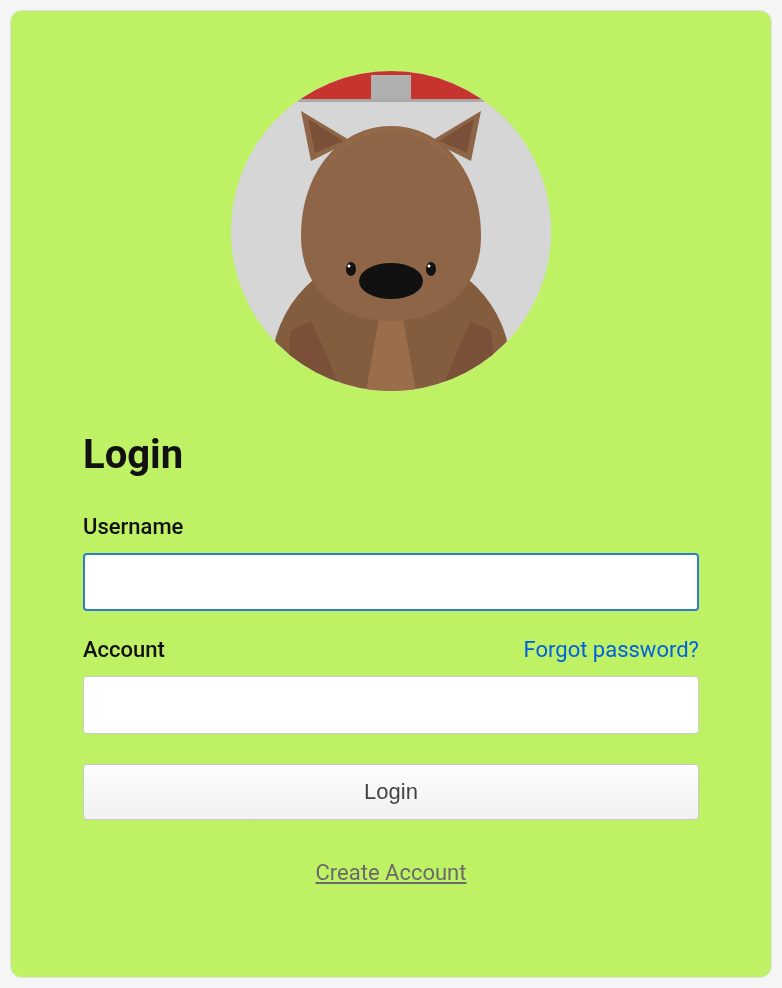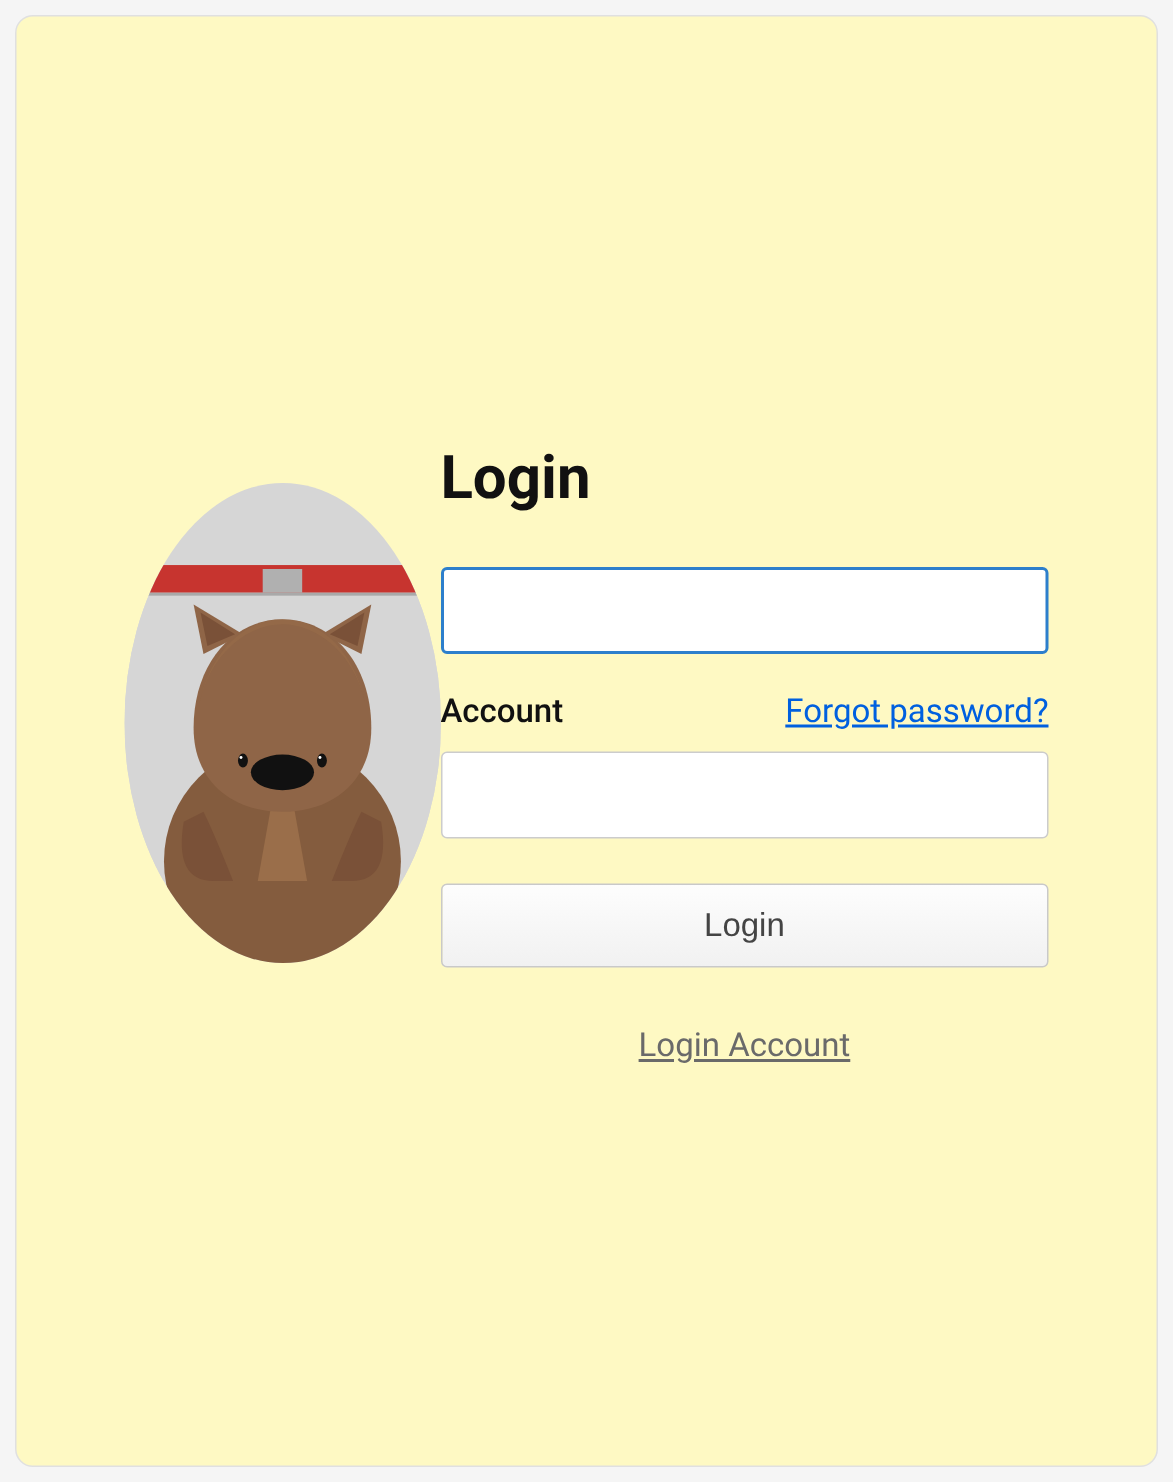--- a/index.html
+++ b/index.html
@@ -8,28 +8,28 @@
       padding: 0;
     }
     body {
       font-family: -apple-system, BlinkMacSystemFont, "Segoe UI", Roboto, Helvetica, Arial, sans-serif;
       background: #f5f5f5;
       width: 782px;
       height: 988px;
       padding: 10px;
     }
     .card {
-      background: #fef9c3;
+      background: #bef264;
       border: 1px solid #e0e0e0;
       border-radius: 12px;
       width: 100%;
       height: 100%;
-      padding: 76px 72px 60px 72px;
+      padding: 60px 72px 60px 72px;
       display: flex;
-      flex-direction: row;
+      flex-direction: column;
       align-items: center;
     }
     .avatar {
       width: 320px;
       height: 320px;
       border-radius: 50%;
       overflow: hidden;
       margin-bottom: 40px;
       position: relative;
       background: #d6d6d6;
@@ -59,21 +59,20 @@
       margin-bottom: 14px;
     }
     .label {
       font-size: 22px;
       font-weight: 500;
       color: #111;
     }
     .forgot-link {
       font-size: 22px;
       color: #0060df;
-      text-decoration: underline;
       cursor: pointer;
     }
     .text-input {
       width: 100%;
       height: 58px;
       border: 1px solid #ccc;
       border-radius: 4px;
       padding: 0 16px;
       font-size: 20px;
       outline: none;
@@ -152,31 +151,34 @@
 
       <path d="M60 260 Q 50 320 90 320 L 110 320 Q 90 270 80 250 Z" fill="#7a5138"></path>
       <path d="M260 260 Q 270 320 230 320 L 210 320 Q 230 270 240 250 Z" fill="#7a5138"></path>
     </svg>
   </div>
 
   <div class="form-area">
     <h1 class="title">Login</h1>
 
     <div class="field-group">
+      <div class="label-row">
+        <label class="label">Username</label>
+      </div>
       <input type="text" class="text-input focused" value="" style="">
     </div>
 
     <div class="field-group">
       <div class="label-row">
         <label class="label">Account</label>
         <a class="forgot-link">Forgot password?</a>
       </div>
       <input type="password" class="text-input" value="" style="">
     </div>
 
     <button class="login-btn">Login</button>
 
     <div class="create-link-wrap">
-      <a class="create-link">Login Account</a>
+      <a class="create-link">Create Account</a>
     </div>
   </div>
 
 </div>
 
 </body></html>

